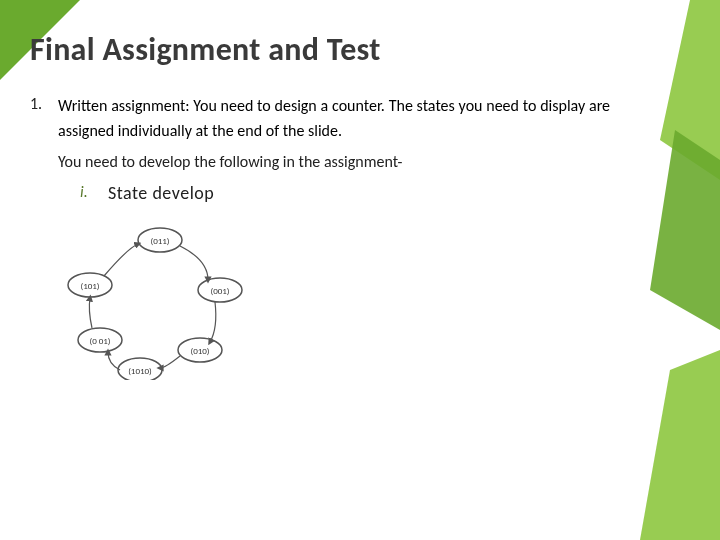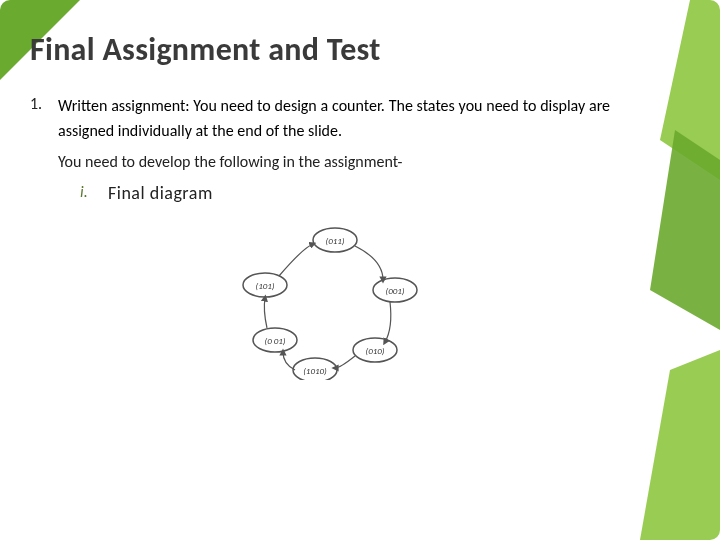--- a/index.html
+++ b/index.html
@@ -12,21 +12,20 @@
       background: #fff;
       position: relative;
     }
 
     .slide {
       width: 720px;
       height: 540px;
       background: #ffffff;
       position: relative;
       overflow: hidden;
-      border-radius: 10px;
     }
 
     
     .deco-top-left {
       position: absolute;
       top: 0;
       left: 0;
       width: 0;
       height: 0;
       border-top: 80px solid #6aaa2e;
@@ -99,24 +98,22 @@
     .sub-text {
       font-size: 18px;
       color: #222;
       font-weight: 400;
       letter-spacing: 0.5px;
     }
 
     
     .diagram-container {
       display: flex;
-      justify-content: center;
       margin-top: 5px;
       padding-left: 30px;
-      font-style: italic;
     }
 
     .diagram-svg {
       width: 200px;
       height: 160px;
     }
   </style>
 </head>
 <body>
 
@@ -136,21 +133,21 @@
 
     <div class="numbered-item">
       <span class="num-label">1.</span>
       <span class="item-text">Written assignment: You need to design a counter. The states you need to display are assigned individually at the end of the slide.</span>
     </div>
 
     <div class="indented-para">You need to develop the following in the assignment-</div>
 
     <div class="sub-item">
       <span class="sub-label">i.</span>
-      <span class="sub-text">Final diagram</span>
+      <span class="sub-text">State develop</span>
     </div>
 
     <div class="diagram-container">
       <svg class="diagram-svg" viewBox="0 0 200 160">
 
         <ellipse cx="100" cy="20" rx="22" ry="12" fill="none" stroke="#555" stroke-width="1.5"></ellipse>
         <text x="100" y="24" text-anchor="middle" font-size="9" fill="#333">(011)</text>
 
         <ellipse cx="160" cy="70" rx="22" ry="12" fill="none" stroke="#555" stroke-width="1.5"></ellipse>
         <text x="160" y="74" text-anchor="middle" font-size="9" fill="#333">(001)</text>

